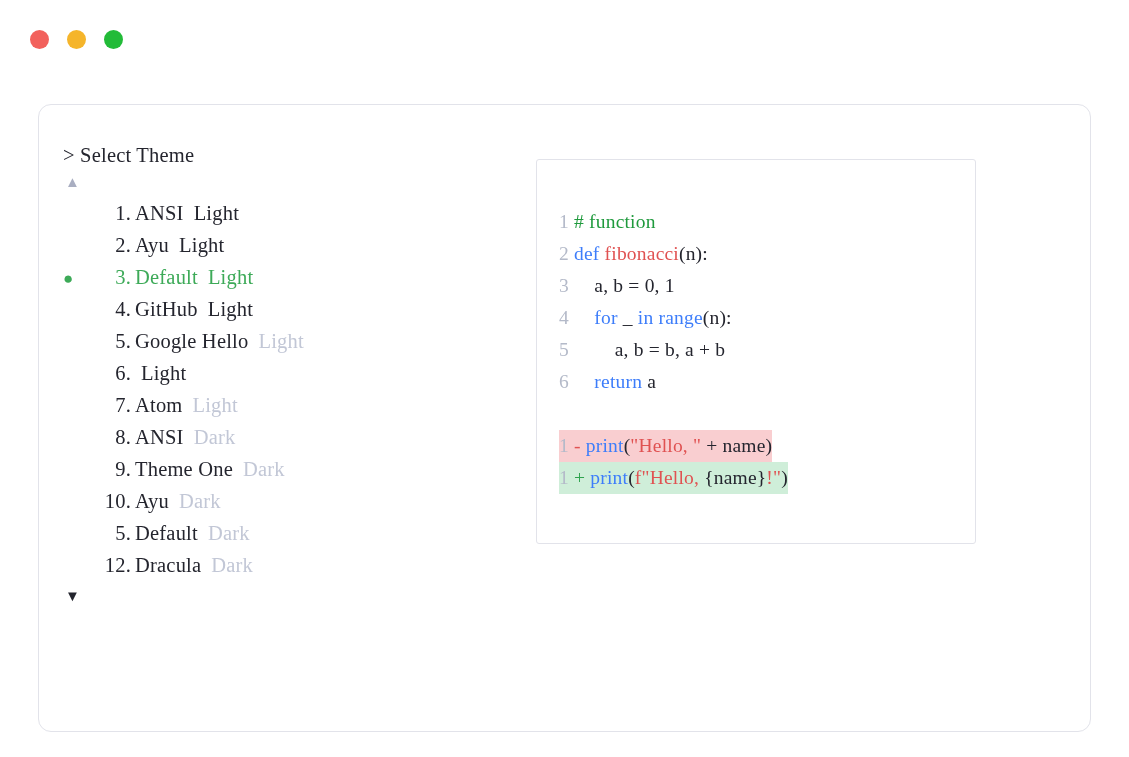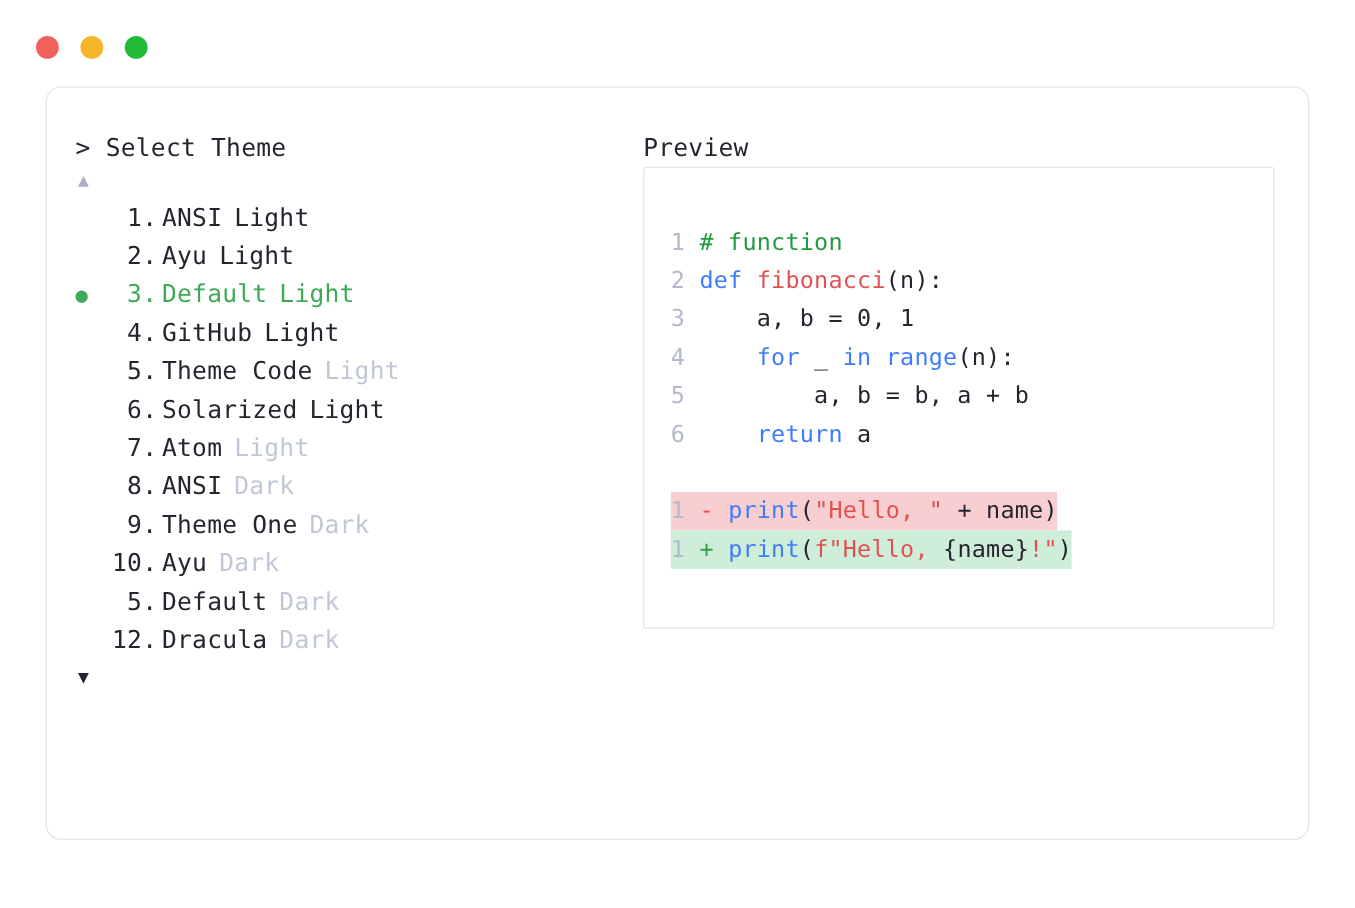--- a/index.html
+++ b/index.html
@@ -29,27 +29,28 @@
     border-radius: 50%;
   }
   .dot-close  { background: #f2615c; }
   .dot-min    { background: #f5b52b; }
   .dot-max    { background: #22bb38; }
 
   
   .card {
     position: absolute;
     left: 38px;
-    top: 72px;
+    top: 104px;
     width: 1053px;
     height: 628px;
     box-sizing: border-box;
     border: 1.5px solid #e2e3ea;
     border-radius: 13px;
     background: #ffffff;
+    font-family: Liberation Serif, serif;
   }
 
   .card-inner {
     position: absolute;
     inset: 0;
   }
 
   
   .left-col {
     position: absolute;
@@ -133,22 +134,22 @@
     top: 36px;
     width: 530px;
   }
   .preview-label {
     font-size: 20.5px;
     line-height: 28px;
     color: #24252e;
     letter-spacing: 0.2px;
   }
   .preview-box {
-    margin-top: 2px;
-    width: 526px;
+    margin-top: 18px;
+    width: 440px;
     height: 385px;
     box-sizing: border-box;
     border: 1.5px solid #e2e3ea;
     border-radius: 3px;
     background: #ffffff;
     position: relative;
   }
   .code {
     position: absolute;
     left: 22px;
@@ -193,34 +194,33 @@
   <div class="card-inner">
 
     <div class="left-col">
       <div class="prompt-line">&gt; Select Theme</div>
       <div class="scroll-arrow up">▲</div>
       <div class="theme-list" id="theme-list">
           <div class="theme-row"><span class="sel-marker"></span><span class="row-num">1.</span><span class="row-name">ANSI</span><span class="row-variant variant-strong">Light</span></div>
           <div class="theme-row"><span class="sel-marker"></span><span class="row-num">2.</span><span class="row-name">Ayu</span><span class="row-variant variant-strong">Light</span></div>
           <div class="theme-row selected"><span class="sel-marker">●</span><span class="row-num">3.</span><span class="row-name">Default</span><span class="row-variant ">Light</span></div>
           <div class="theme-row"><span class="sel-marker"></span><span class="row-num">4.</span><span class="row-name">GitHub</span><span class="row-variant variant-strong">Light</span></div>
-          <div class="theme-row"><span class="sel-marker"></span><span class="row-num">5.</span><span class="row-name">Theme Code</span><span class="row-variant variant-muted">Light</span></div>
-          <div class="theme-row"><span class="sel-marker"></span><span class="row-num">6.</span><span class="row-name">Solarized</span><span class="row-variant variant-strong">Light</span></div>
+          <div class="theme-row"><span class="sel-marker"></span><span class="row-num">5.</span><span class="row-name">Google Hello</span><span class="row-variant variant-muted">Light</span></div>
+          <div class="theme-row"><span class="sel-marker"></span><span class="row-num">6.</span><span class="row-variant variant-strong">Light</span></div>
           <div class="theme-row"><span class="sel-marker"></span><span class="row-num">7.</span><span class="row-name">Atom</span><span class="row-variant variant-muted">Light</span></div>
           <div class="theme-row"><span class="sel-marker"></span><span class="row-num">8.</span><span class="row-name">ANSI</span><span class="row-variant variant-muted">Dark</span></div>
           <div class="theme-row"><span class="sel-marker"></span><span class="row-num">9.</span><span class="row-name">Theme One</span><span class="row-variant variant-muted">Dark</span></div>
           <div class="theme-row"><span class="sel-marker"></span><span class="row-num">10.</span><span class="row-name">Ayu</span><span class="row-variant variant-muted">Dark</span></div>
           <div class="theme-row"><span class="sel-marker"></span><span class="row-num">5.</span><span class="row-name">Default</span><span class="row-variant variant-muted">Dark</span></div>
           <div class="theme-row"><span class="sel-marker"></span><span class="row-num">12.</span><span class="row-name">Dracula</span><span class="row-variant variant-muted">Dark</span></div>
         </div>
       <div class="scroll-arrow down">▼</div>
     </div>
 
 
     <div class="right-col">
-      <div class="preview-label">Preview</div>
       <div class="preview-box">
         <div class="code" id="code-area"><div class="code-line"><span class="ln">1 </span><span class="tok-comment"># function</span></div><div class="code-line"><span class="ln">2 </span><span class="tok-keyword">def </span><span class="tok-func">fibonacci</span><span class="tok-plain">(n):</span></div><div class="code-line"><span class="ln">3 </span><span class="tok-plain">    a, b = 0, 1</span></div><div class="code-line"><span class="ln">4 </span><span class="tok-plain">    </span><span class="tok-keyword">for</span><span class="tok-plain"> _ </span><span class="tok-keyword">in range</span><span class="tok-plain">(n):</span></div><div class="code-line"><span class="ln">5 </span><span class="tok-plain">        a, b = b, a + b</span></div><div class="code-line"><span class="ln">6 </span><span class="tok-plain">    </span><span class="tok-keyword">return</span><span class="tok-plain"> a</span></div><div class="blank-line"></div><div class="diff-block"><div class="diff-row"><span class="diff-line diff-del"><span class="ln">1 </span><span class="marker-del">- </span><span class="tok-keyword">print</span><span class="tok-plain">(</span><span class="tok-string">"Hello, "</span><span class="tok-plain"> + name)</span></span></div><div class="diff-row"><span class="diff-line diff-add"><span class="ln">1 </span><span class="marker-add">+ </span><span class="tok-keyword">print</span><span class="tok-plain">(</span><span class="tok-string">f"Hello, </span><span class="tok-plain">{name}</span><span class="tok-string">!"</span><span class="tok-plain">)</span></span></div></div></div>
       </div>
     </div>
 
   </div>
 </div>
 
 </body></html>

